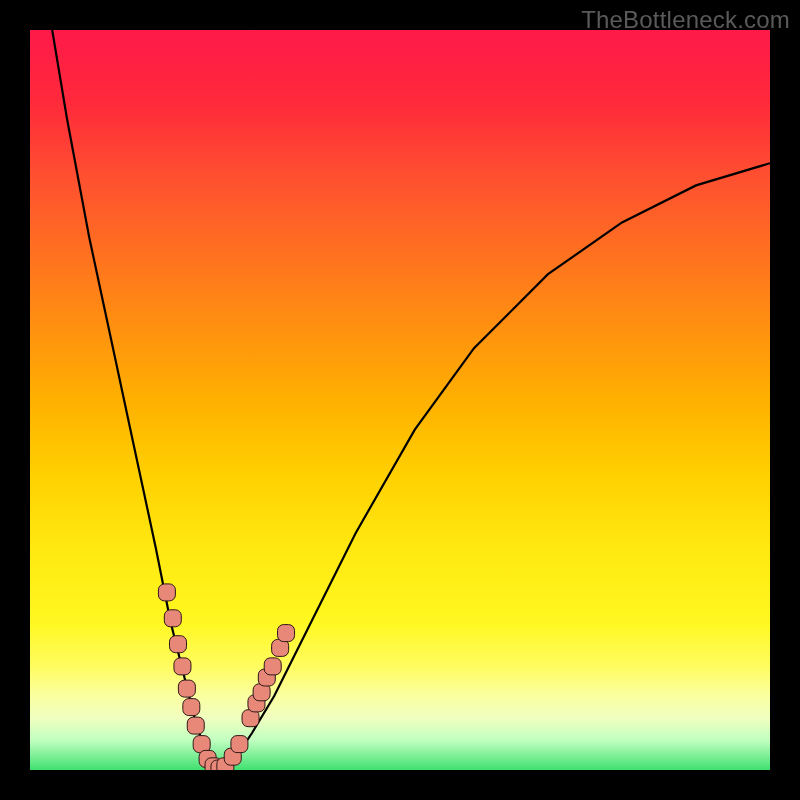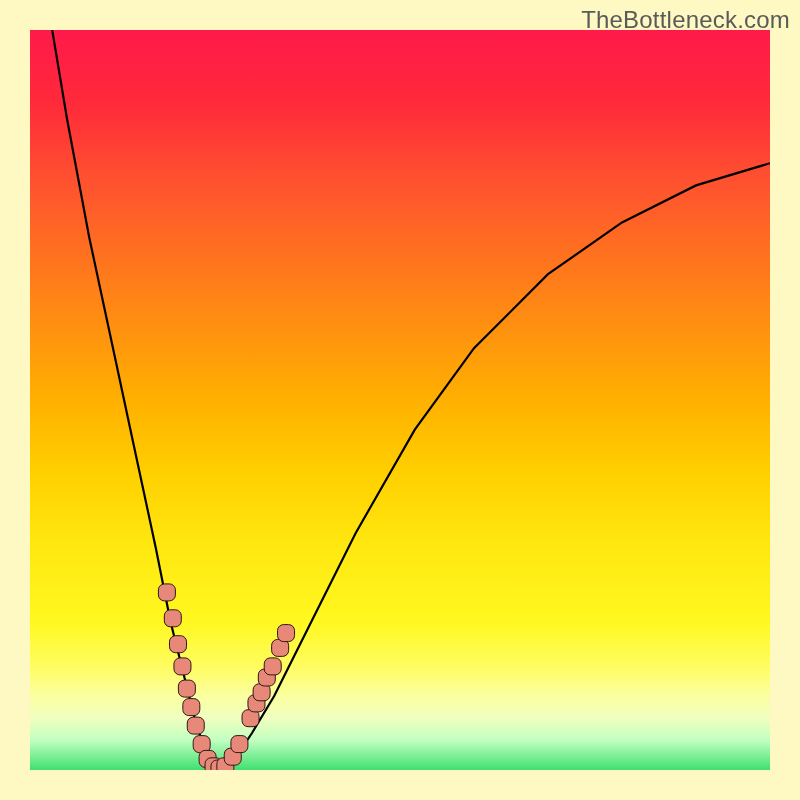--- a/index.html
+++ b/index.html
@@ -7,21 +7,21 @@
     padding: 0;
     width: 800px;
     height: 800px;
     overflow: hidden;
     font-family: Arial, Helvetica, sans-serif;
   }
   .chart-container {
     position: relative;
     width: 800px;
     height: 800px;
-    background: #fef9c3;
+    background: #000000;
   }
   .plot-area {
     position: absolute;
     left: 30px;
     top: 30px;
     width: 740px;
     height: 740px;
     background: linear-gradient(to bottom,
       #ff1a4a 0%,
       #ff2a3a 10%,

